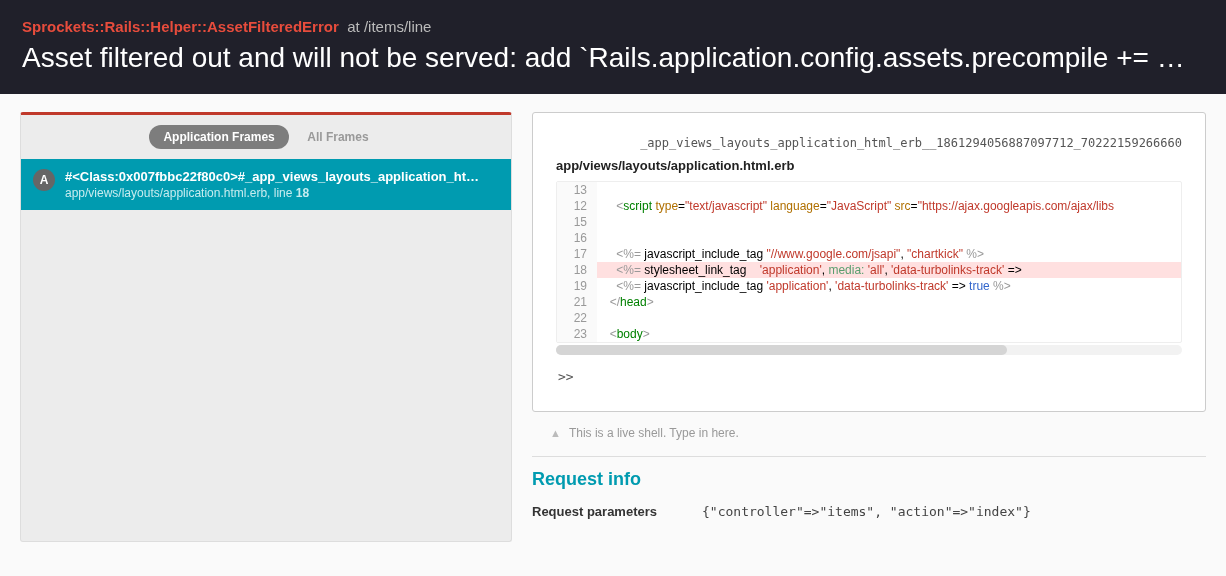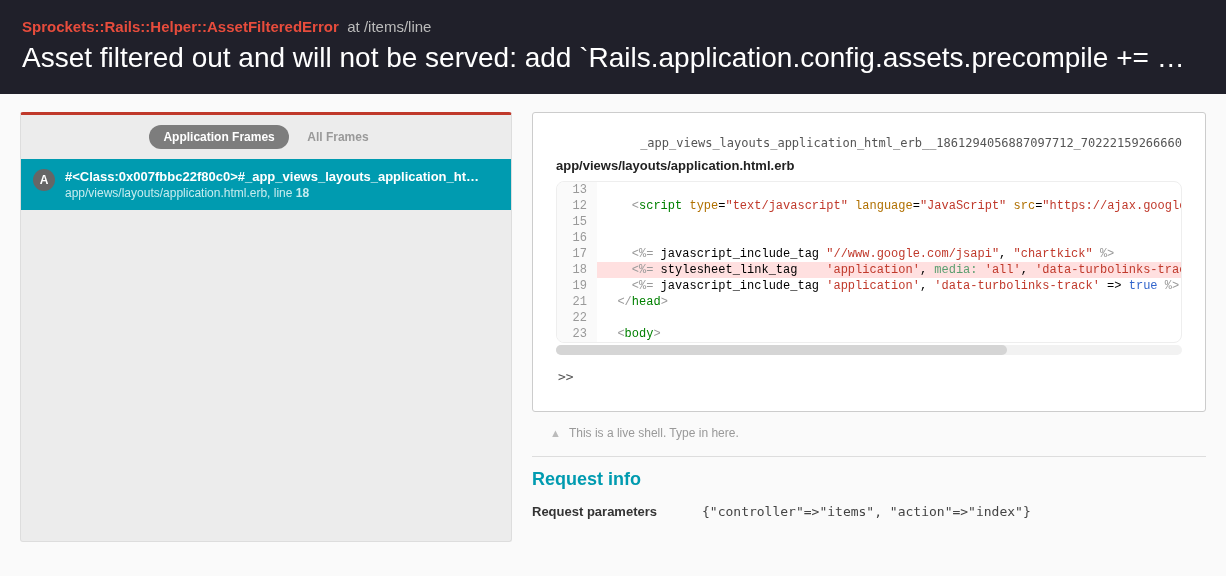--- a/index.html
+++ b/index.html
@@ -15,21 +15,21 @@
 .pill-inactive { display: inline-block; color: #999; font-size: 12px; font-weight: bold; padding: 5px 14px; cursor: pointer; }
 .frame-item { background: #009bb0; color: #fff; padding: 10px 12px; display: flex; align-items: flex-start; gap: 10px; cursor: pointer; }
 .frame-badge { width: 22px; height: 22px; border-radius: 50%; background: #666; display: flex; align-items: center; justify-content: center; font-size: 12px; font-weight: bold; flex-shrink: 0; }
 .frame-text { overflow: hidden; }
 .frame-method { font-size: 13px; font-weight: bold; white-space: nowrap; overflow: hidden; text-overflow: ellipsis; }
 .frame-loc { font-size: 12px; color: #c7ecef; margin-top: 2px; }
 .right-panel { flex: 1; min-width: 0; }
 .code-box { background: #fff; border: 1px solid #ccc; border-radius: 3px; padding: 23px; }
 .code-id { text-align: right; font-size: 12px; color: #555; font-family: monospace; }
 .code-file { font-size: 13px; font-weight: bold; margin: 8px 0; color: #222; }
-.code-view { border: 1px solid #eee; border-radius: 8px; font-family: Liberation Mono, monospace; font-size: 12px; overflow-x: auto; white-space: nowrap; }
+.code-view { border: 1px solid #eee; border-radius: 2px; font-family: Liberation Sans, sans-serif; font-size: 12px; overflow-x: auto; white-space: nowrap; }
 .code-row { display: flex; }
 .gutter { width: 40px; text-align: right; padding: 1px 10px 1px 0; color: #999; background: #fafafa; flex-shrink: 0; }
 .code-line { padding: 1px 6px; white-space: pre; flex: 1; min-width: 0; }
 .hl { background: #ffe0e0; }
 .tok-tag { color: #008000; }
 .tok-attr { color: #b07000; }
 .tok-str { color: #c0392b; }
 .tok-sym { color: #999; }
 .tok-key { color: #5a9e6f; }
 .tok-true { color: #3366cc; }

